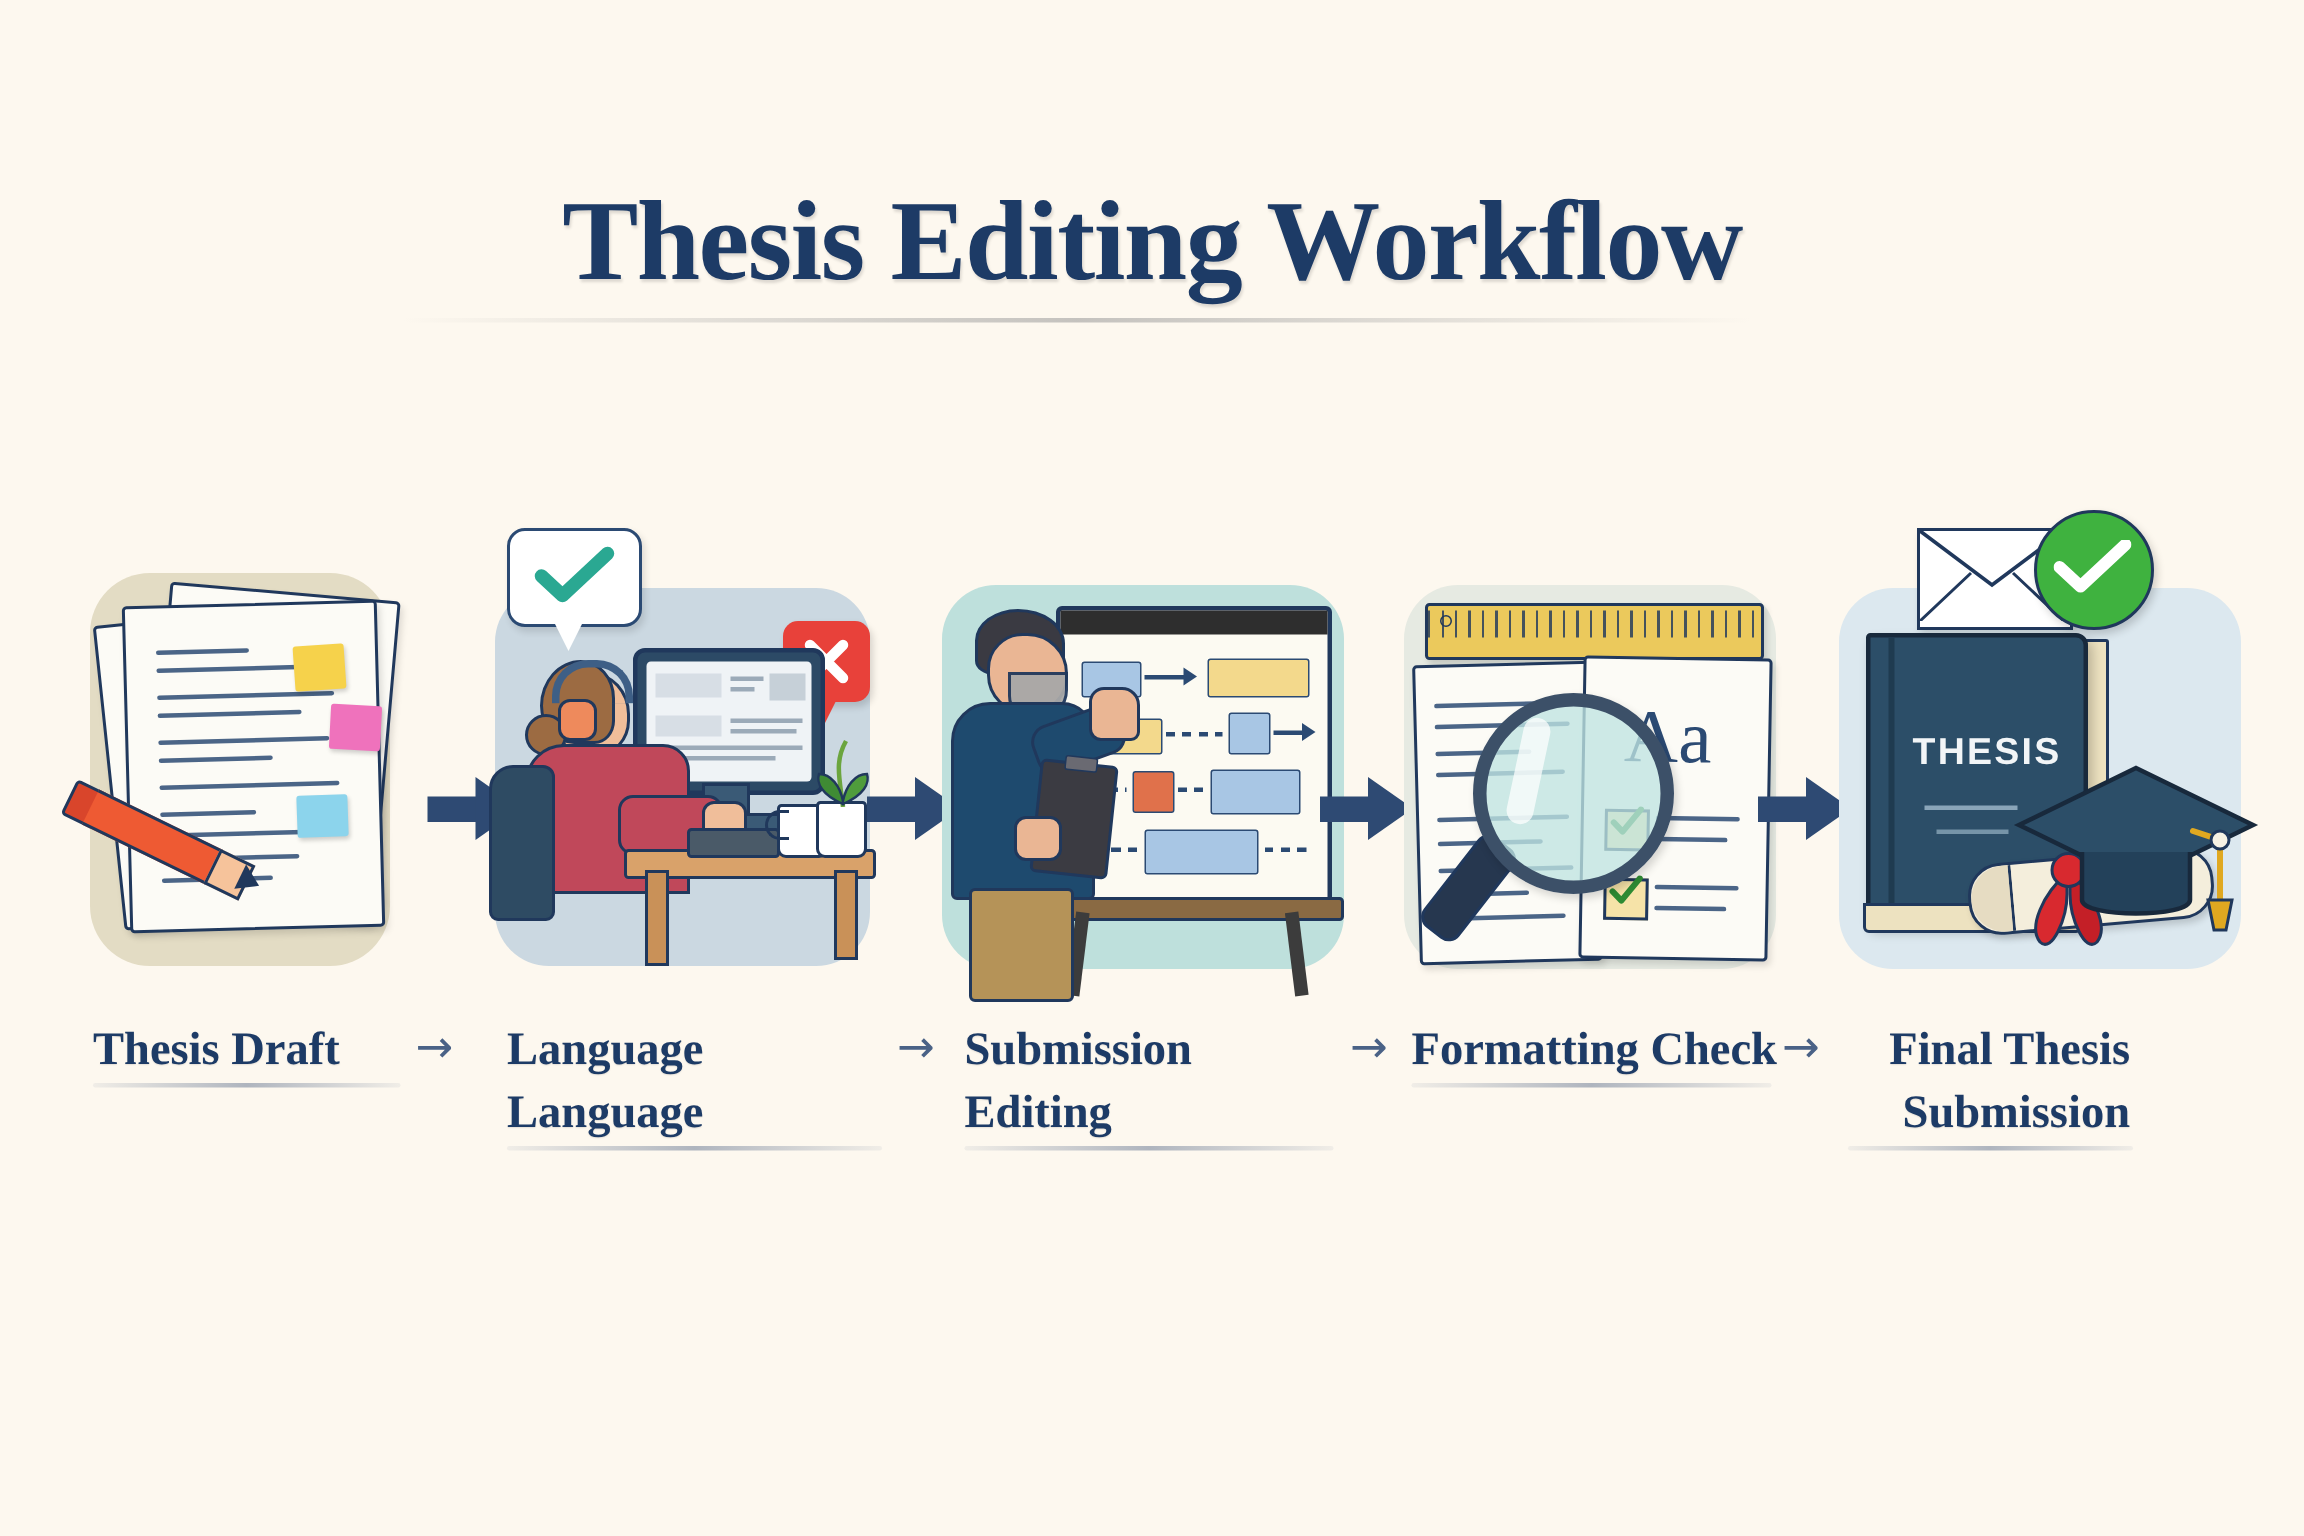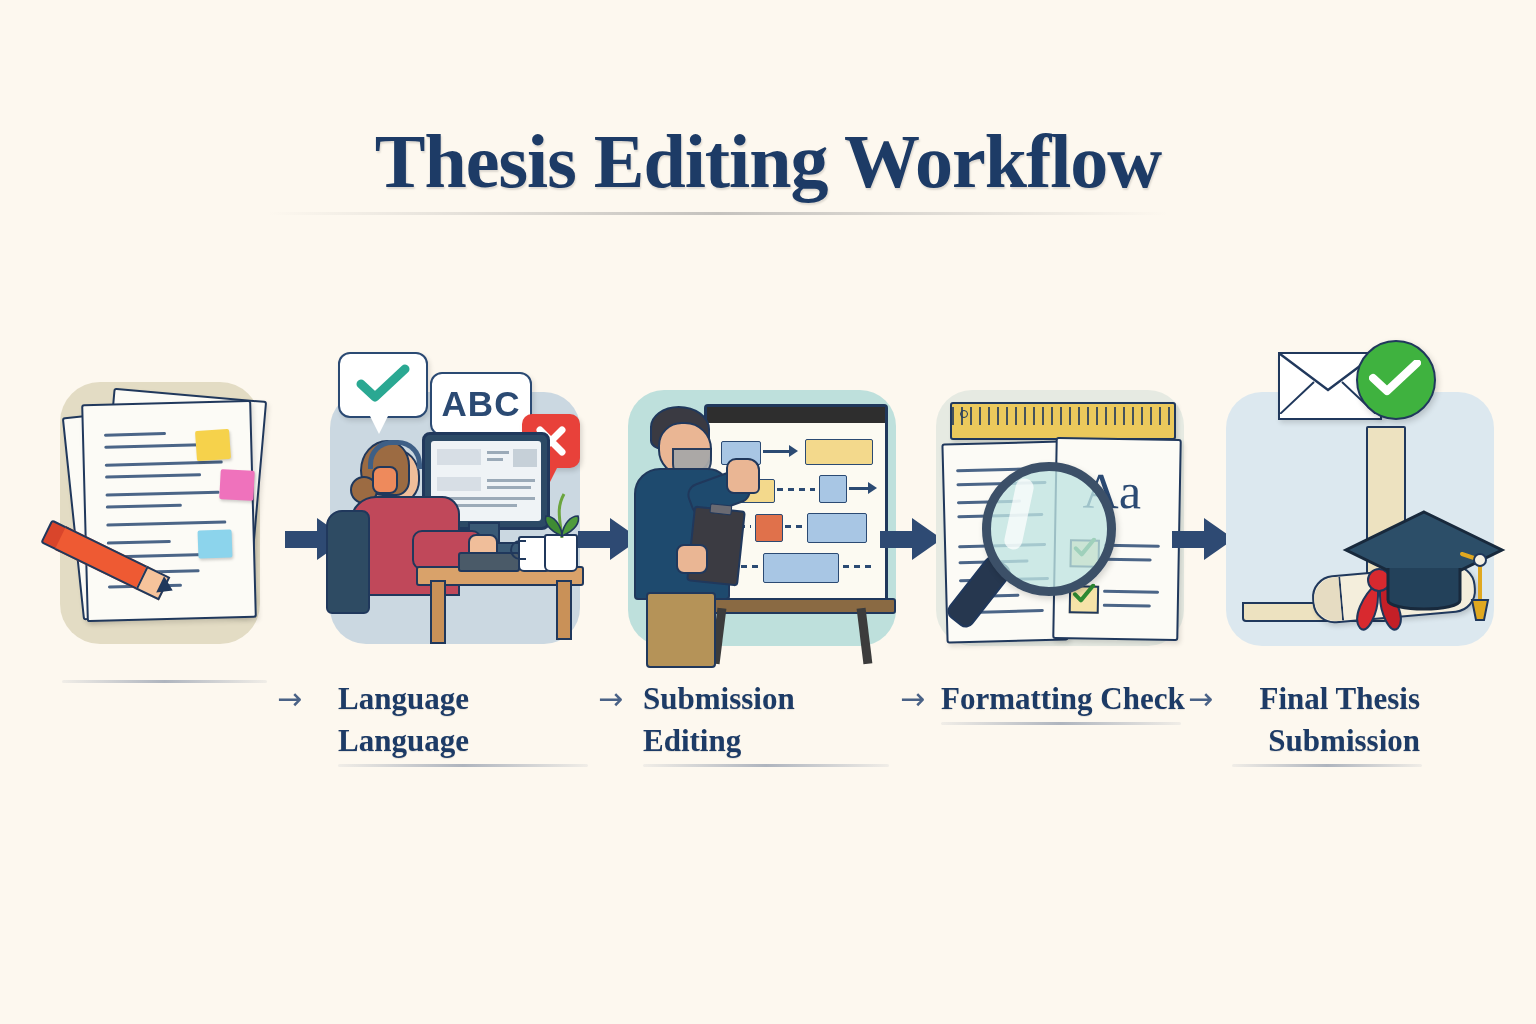--- a/index.html
+++ b/index.html
@@ -114,23 +114,20 @@
     <div class="panel" style="left:320px;width:280px;height:340px;">
       <div class="pbg" style="left:10px;top:62px;width:250px;height:252px;background:#CBD8E1;border-radius:36px;"></div>
 
       <div style="position:absolute;left:18px;top:22px;width:86px;height:62px;background:#FFFFFF;border:2.5px solid #2B4A73;border-radius:12px;box-shadow:2px 3px 5px rgba(0,0,0,.12);">
         <svg width="56" height="42" viewBox="0 0 56 42" style="position:absolute;left:15px;top:10px;">
           <path d="M6 20 L20 33 L50 5" stroke="#2AA892" stroke-width="9" fill="none" stroke-linecap="round" stroke-linejoin="round"></path>
         </svg>
       </div>
       <div style="position:absolute;left:48px;top:82px;width:0;height:0;border-left:11px solid transparent;border-right:11px solid transparent;border-top:22px solid #FFFFFF;"></div>
 
-      <div style="position:absolute;left:110px;top:42px;width:98px;height:60px;background:#FFFFFF;border:2.5px solid #2B4A73;border-radius:12px;box-shadow:2px 3px 5px rgba(0,0,0,.12);display:flex;align-items:center;justify-content:center;">
-        <span style="font-family:'Liberation Sans',sans-serif;font-weight:700;font-size:35px;color:#2B4A73;letter-spacing:1px;">ABC</span>
-      </div>
 
       <div style="position:absolute;left:202px;top:84px;width:58px;height:54px;background:#E8413A;border-radius:10px;box-shadow:2px 3px 5px rgba(0,0,0,.15);">
         <svg width="36" height="36" viewBox="0 0 36 36" style="position:absolute;left:11px;top:9px;">
           <path d="M7 7 L29 29 M29 7 L7 29" stroke="#FFFFFF" stroke-width="7" stroke-linecap="round"></path>
         </svg>
       </div>
       <div style="position:absolute;left:222px;top:136px;width:0;height:0;border-left:8px solid transparent;border-right:8px solid transparent;border-top:16px solid #E8413A;"></div>
 
       <div style="position:absolute;left:102px;top:102px;width:122px;height:92px;background:#2C4A66;border:3px solid #20385C;border-radius:8px;">
         <div style="position:absolute;left:6px;top:6px;right:6px;bottom:6px;background:#EFF3F6;border-radius:3px;">
@@ -289,20 +286,26 @@
         </svg>
       </div>
 
       <div style="position:absolute;left:144px;top:10px;width:76px;height:76px;background:#3FB23F;border:2.5px solid #20385C;border-radius:50%;box-shadow:2px 3px 6px rgba(0,0,0,.18);">
         <svg width="52" height="40" viewBox="0 0 52 40" style="position:absolute;left:11px;top:18px;">
           <path d="M4 18 L18 31 L48 3" stroke="#FFFFFF" stroke-width="8" fill="none" stroke-linecap="round" stroke-linejoin="round"></path>
         </svg>
       </div>
 
       <div style="position:absolute;left:154px;top:96px;width:36px;height:182px;background:#EDE2C0;border:2.5px solid #20385C;border-radius:2px;"></div>
+      <div style="position:absolute;left:32px;top:92px;width:142px;height:190px;background:#2C4E68;border:3px solid #18293C;border-radius:3px 8px 8px 3px;box-shadow:3px 4px 7px rgba(0,0,0,.2);">
+        <div style="position:absolute;left:12px;top:0;width:4px;height:100%;background:#1F3B50;"></div>
+        <span style="position:absolute;left:28px;top:62px;font-family:'Liberation Sans',sans-serif;font-weight:700;font-size:25px;letter-spacing:1.5px;color:#F2F5F7;">THESIS</span>
+        <div style="position:absolute;left:36px;top:112px;width:62px;height:3px;background:#A9C3D4;opacity:.75;"></div>
+        <div style="position:absolute;left:44px;top:128px;width:48px;height:3px;background:#A9C3D4;opacity:.6;"></div>
+      </div>
       <div style="position:absolute;left:30px;top:272px;width:142px;height:16px;background:#EDE2C0;border:2.5px solid #20385C;border-radius:0 0 4px 4px;"></div>
 
       <div style="position:absolute;left:100px;top:240px;width:160px;height:44px;background:#F4EEDC;border:2.5px solid #20385C;border-radius:22px;transform:rotate(-5deg);box-shadow:2px 3px 5px rgba(0,0,0,.16);">
         <div style="position:absolute;left:0;top:0;width:26px;height:100%;background:#E6DCC2;border-right:2px solid #20385C;border-radius:22px 0 0 22px;"></div>
       </div>
       <div style="position:absolute;left:132px;top:236px;width:70px;height:68px;">
         <svg width="70" height="68" viewBox="0 0 70 68">
           <path d="M34 16 C18 30 8 52 16 62 C24 70 34 46 34 30 Z" fill="#D8292F" stroke="#20385C" stroke-width="2"></path>
           <path d="M36 16 C52 30 62 52 54 62 C46 70 36 46 36 30 Z" fill="#C41F27" stroke="#20385C" stroke-width="2"></path>
           <circle cx="35" cy="14" r="11" fill="#D8292F" stroke="#20385C" stroke-width="2"></circle>
@@ -318,20 +321,21 @@
           <path d="M130 92 L146 92 L142 112 L134 112 Z" fill="#E0A820" stroke="#20385C" stroke-width="2"></path>
         </svg>
       </div>
     </div>
 
   </div>
 
   <div class="labels">
 
     <div class="lab" style="left:62px;top:6px;width:210px;">
+      <div class="lab-txt">Thesis Draft</div>
       <div class="lab-rule" style="width:205px;"></div>
     </div>
     <span class="lab-arrow" style="left:277px;top:6px;">→</span>
 
     <div class="lab" style="left:338px;top:6px;width:254px;">
       <div class="lab-txt">Language Language</div>
       <div class="lab-rule" style="width:250px;"></div>
     </div>
     <span class="lab-arrow" style="left:598px;top:6px;">→</span>
 

